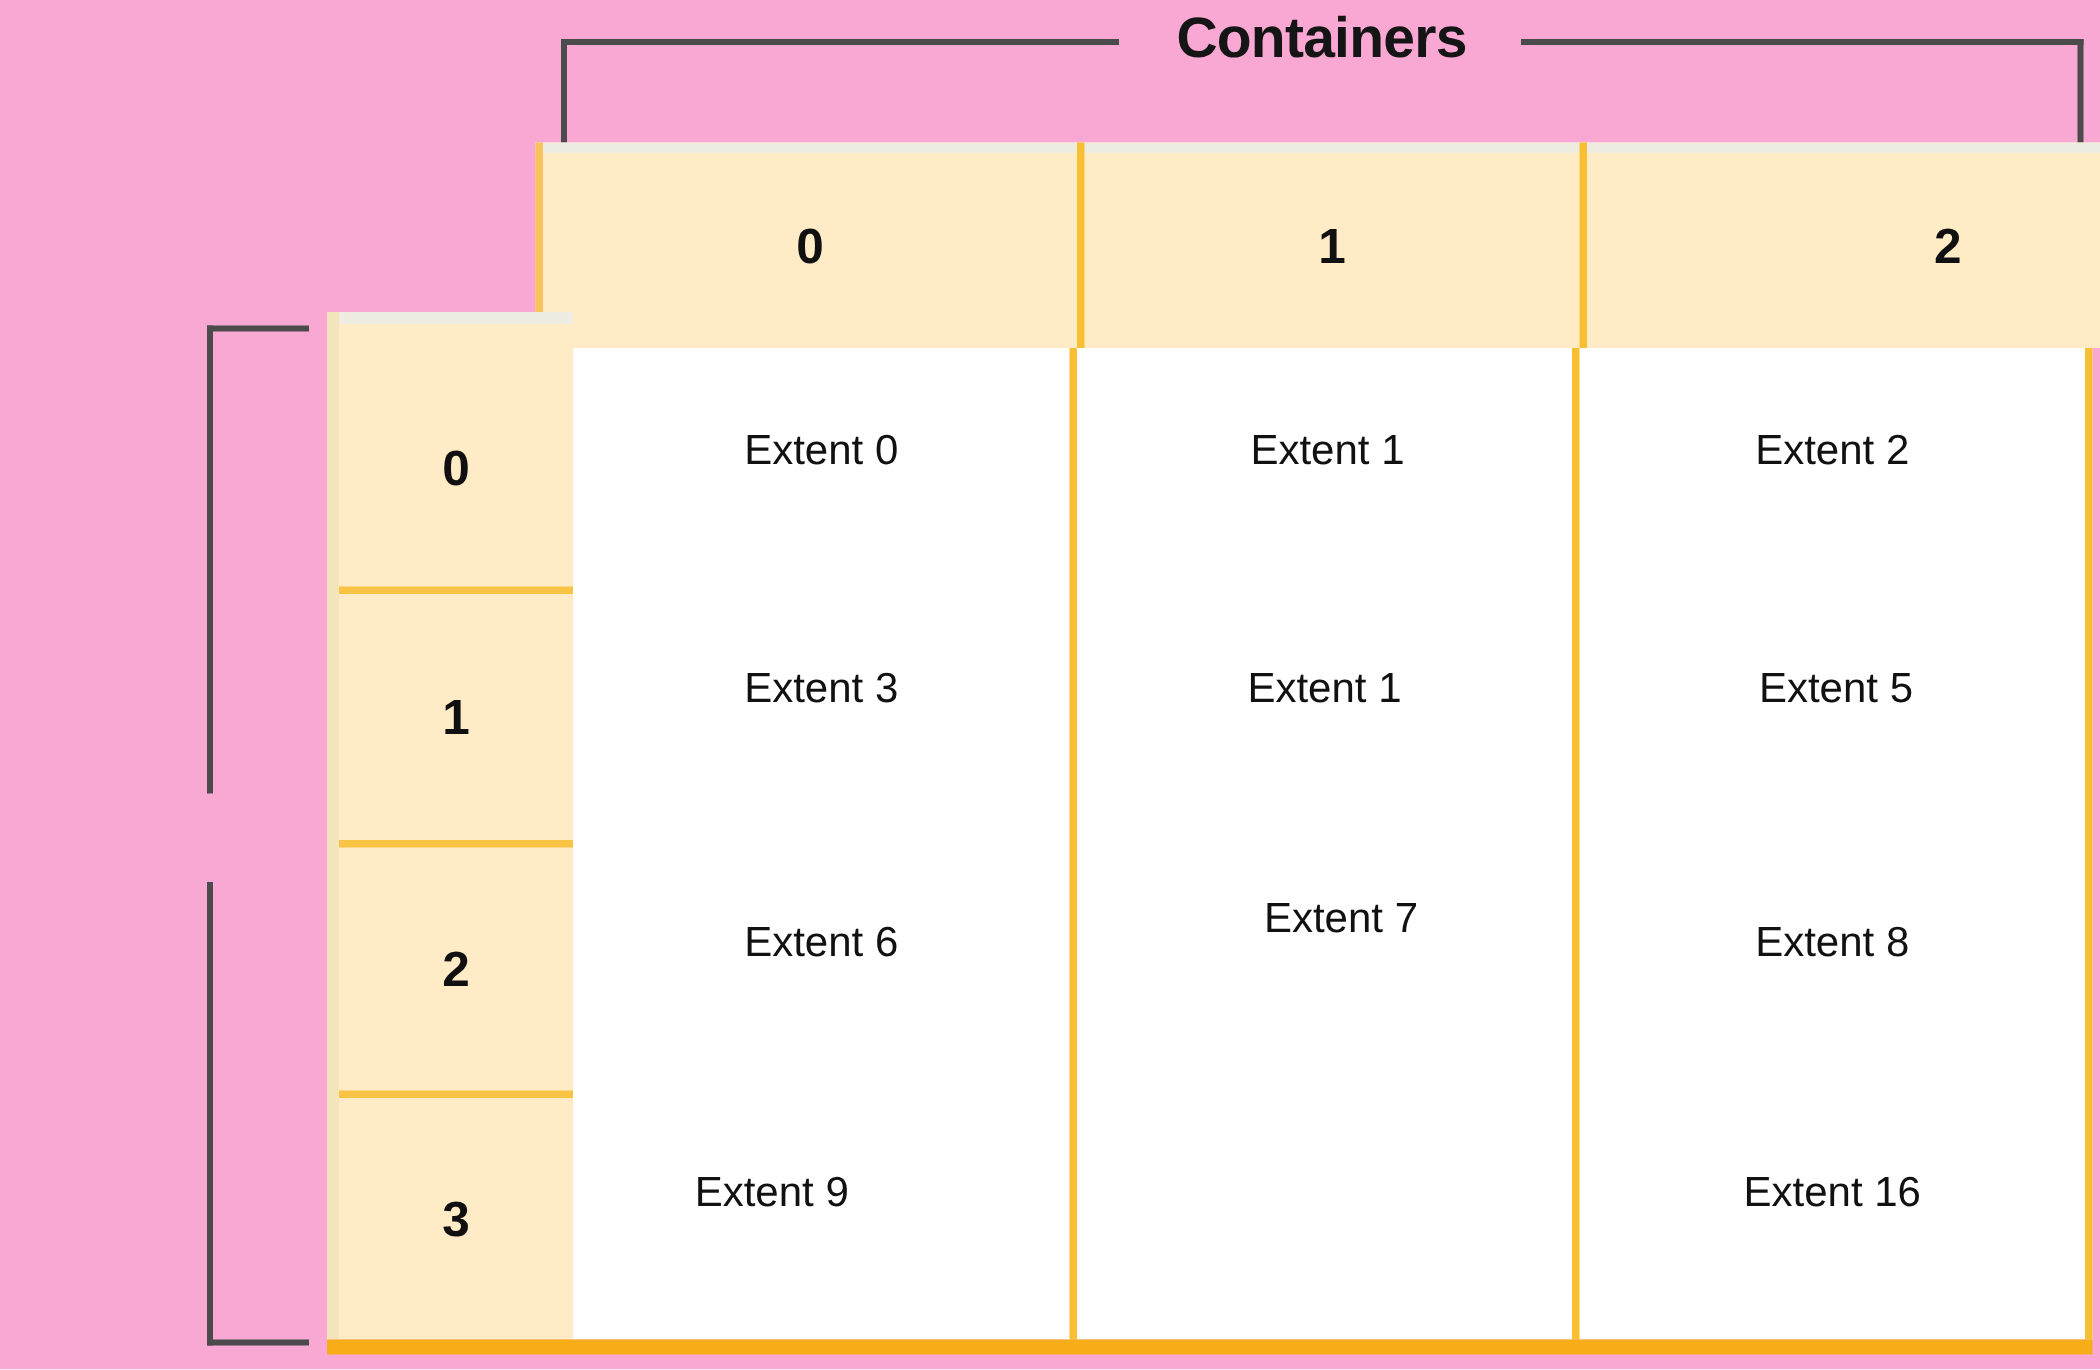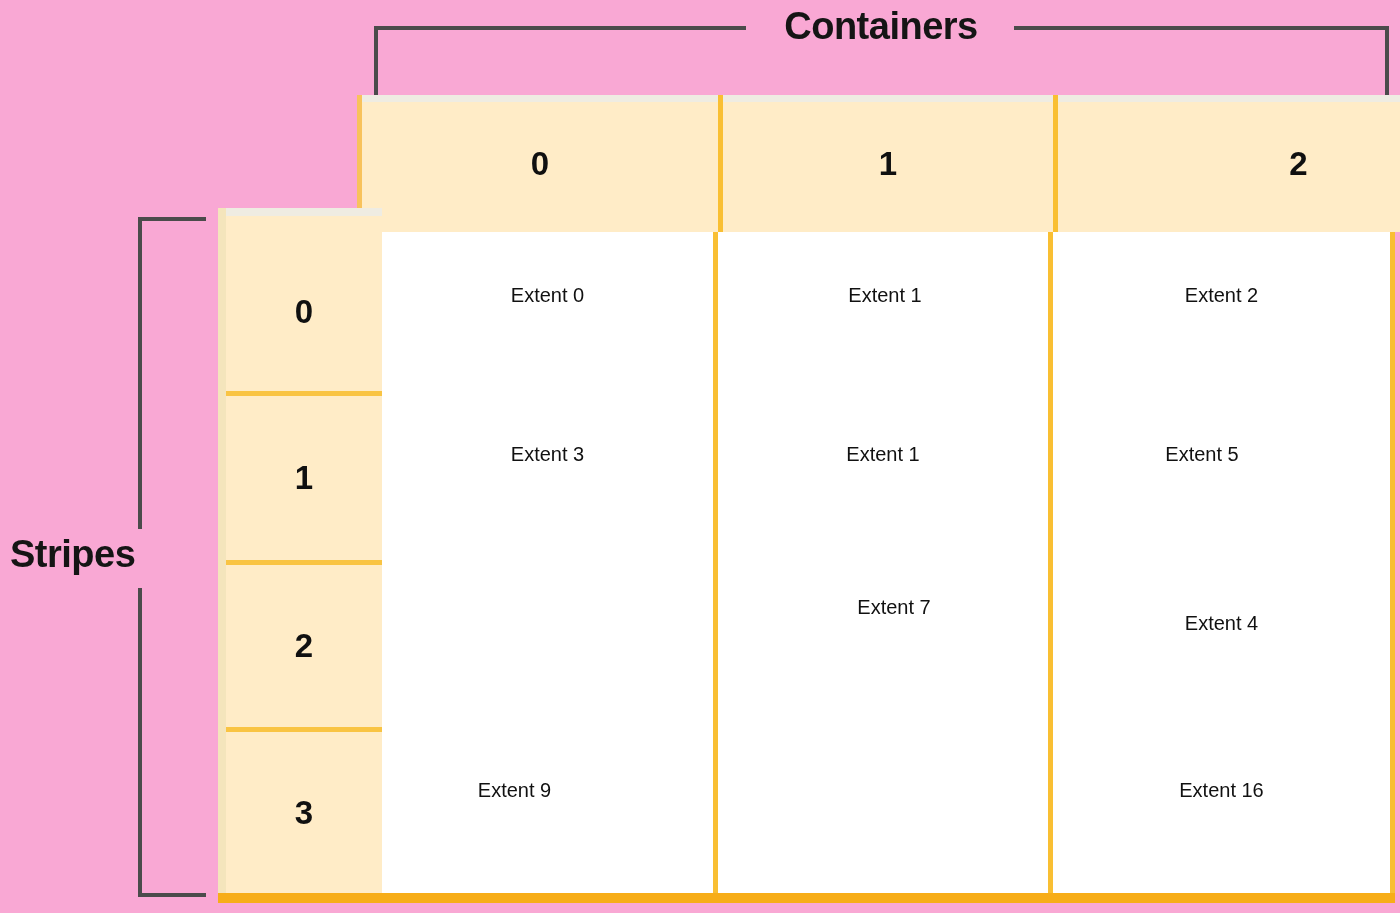--- a/index.html
+++ b/index.html
@@ -167,21 +167,21 @@
     border-right: 5px solid #f9bf33;
     box-sizing: border-box;
   }
   .data-cell {
     position: absolute;
     display: flex;
     align-items: flex-start;
     justify-content: center;
     padding-top: 52px;
     box-sizing: border-box;
-    font-size: 20px;
+    font-size: 28px;
     color: #111111;
     white-space: nowrap;
   }
   .data-col-sep {
     position: absolute;
     top: 0;
     width: 5px;
     height: 661px;
     background: #f9bf33;
   }
@@ -204,21 +204,20 @@
   <div class="bracket-line" id="containers-bracket-left-arm"></div>
   <div class="bracket-line" id="containers-bracket-right-arm"></div>
   <div class="bracket-line" id="containers-bracket-left-leg"></div>
   <div class="bracket-line" id="containers-bracket-right-leg"></div>
   <div id="containers-label">Containers</div>
 
   <div class="bracket-line" id="stripes-bracket-top-arm"></div>
   <div class="bracket-line" id="stripes-bracket-bottom-arm"></div>
   <div class="bracket-line" id="stripes-bracket-upper-leg"></div>
   <div class="bracket-line" id="stripes-bracket-lower-leg"></div>
-  <div id="stripes-label">Stripes</div>
 
   <div id="grid">
 
     <div id="column-header-band">
       <div class="col-header-cell" style="left:0px; width:356px;">0</div>
       <div class="col-header-sep" style="left:356px;"></div>
       <div class="col-header-cell" style="left:361px; width:330px;">1</div>
       <div class="col-header-sep" style="left:691px;"></div>
       <div class="col-header-cell" style="left:696px; width:481px;">2</div>
     </div>
@@ -237,24 +236,25 @@
 
       <div class="data-col-sep" style="left:331px;"></div>
       <div class="data-col-sep" style="left:666px;"></div>
 
       <div class="data-cell" style="left:0px;   top:0px;   width:331px; height:159px;">Extent 0</div>
       <div class="data-cell" style="left:336px; top:0px;   width:334px; height:159px;">Extent 1</div>
       <div class="data-cell" style="left:671px; top:0px;   width:337px; height:159px;">Extent 2</div>
 
       <div class="data-cell" style="left:0px;   top:159px; width:331px; height:169px;">Extent 3</div>
       <div class="data-cell" style="left:336px; top:159px; width:330px; height:169px;">Extent 1</div>
-      <div class="data-cell" style="left:649px; top:159px; width:342px; height:169px;">Extent 5</div>
-
+      <div class="data-cell" style="left:671px; top:159px; width:342px; height:169px;">Extent 5</div>
+
+      <div class="data-cell" style="left:0px;   top:328px; width:331px; height:167px;">Extent 6</div>
       <div class="data-cell" style="left:336px; top:312px; width:352px; height:167px;">Extent 7</div>
-      <div class="data-cell" style="left:671px; top:328px; width:337px; height:167px;">Extent 4</div>
+      <div class="data-cell" style="left:671px; top:328px; width:337px; height:167px;">Extent 8</div>
 
       <div class="data-cell" style="left:0px;   top:495px; width:265px; height:166px;">Extent 9</div>
       <div class="data-cell" style="left:671px; top:495px; width:337px; height:166px;">Extent 16</div>
     </div>
 
     <div id="grid-bottom-rule"></div>
   </div>
 
 </div>
 

